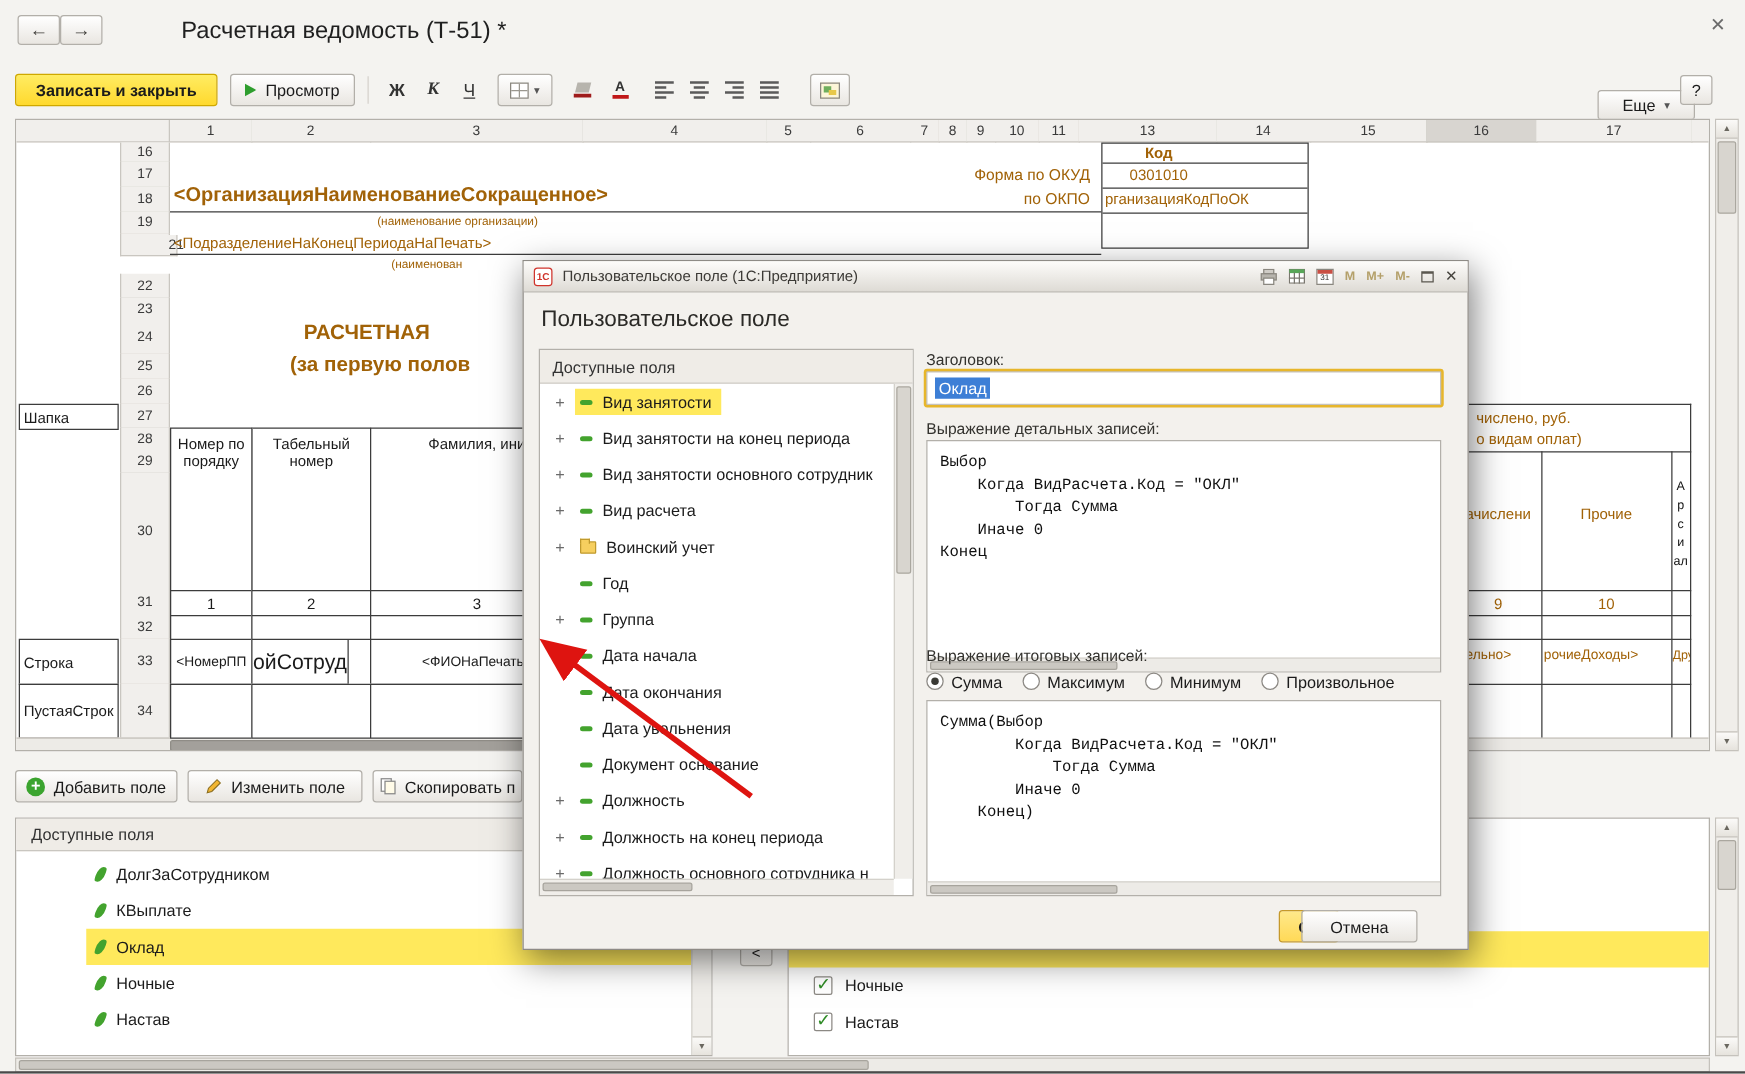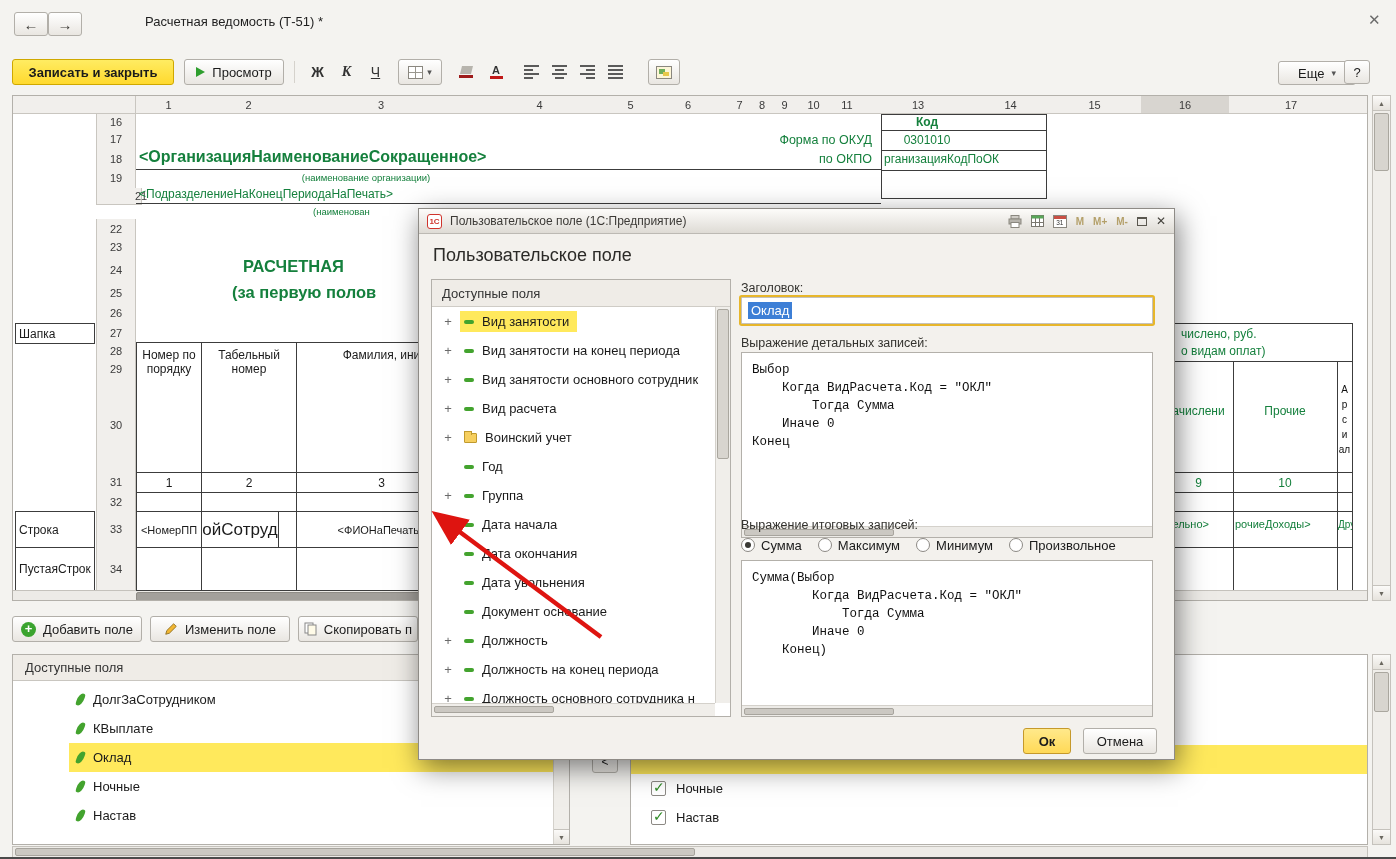--- a/index.html
+++ b/index.html
@@ -35,21 +35,21 @@
 #sheet{position:absolute;left:12px;top:95px;width:1356px;height:506px;background:#fff;border:1px solid #b3b0aa;overflow:hidden;z-index:1}
 .corner{position:absolute;left:0;top:0;width:123px;height:18px;background:#f1efec;border-right:1px solid #c9c6c0;border-bottom:1px solid #c9c6c0}
 .colhead{position:absolute;top:0;height:18px;background:#f1efec;border:solid #c9c6c0;border-width:0 1px 1px 0;font-size:11px;color:#3a3a3a;display:flex;align-items:center;justify-content:center}
 .colhead.sel{background:#d8d5d0}
 .colfill{position:absolute;left:1340px;top:0;width:14px;height:18px;background:#f1efec;border-bottom:1px solid #c9c6c0}
 .rowhead{position:absolute;left:83px;width:40px;background:#f1efec;border:solid #c9c6c0;border-width:0 1px 1px 1px;font-size:11px;color:#3a3a3a;display:flex;align-items:center;justify-content:center}
 .nameb{position:absolute;left:2px;width:80px;border:1px solid #3c3c3c;background:#fff;font-size:12px;display:flex;align-items:center;padding-left:3px;overflow:hidden;white-space:nowrap}
 .hl{position:absolute;height:1px;background:#3c3c3c}
 .vl{position:absolute;width:1px;background:#3c3c3c}
 .okudbox{position:absolute;left:868px;top:18px;width:166px;height:85px;border:1px solid #3c3c3c}
-.cell{position:absolute;display:flex;align-items:center;font-size:12px;white-space:nowrap;overflow:hidden;color:#15803d}
+.cell{position:absolute;display:flex;align-items:center;font-size:12px;white-space:nowrap;overflow:hidden;color:#a16207}
 .cell.mid{justify-content:center;text-align:center}
 .cell.right{justify-content:flex-end;padding-right:5px}
 .fcell{position:absolute;border:1px solid #3c3c3c;background:#fff;display:flex;justify-content:center;align-items:flex-start;padding-top:5px;font-size:12px;text-align:center;overflow:hidden}
 .fcell.mid{align-items:center;padding-top:0}
 .nletter{position:absolute;left:0;width:100%;text-align:center;font-size:10px;color:#101010}
 .sheet-hscroll{position:absolute;left:0;top:494px;width:1354px;height:12px;background:#edebe7;border-top:1px solid #c5c2bc}
 .hthumb{position:absolute;left:123px;top:1px;width:1005px;height:9px;background:#a3a09b;border:1px solid #8f8c86;border-radius:2px}
 
 .vscrollbar{position:absolute;width:19px;background:#f0eeea;border:1px solid #c5c2bc;z-index:2}
 .sbtn{position:absolute;left:0;right:0;height:15px;display:flex;align-items:center;justify-content:center;font-size:7px;color:#6a675f;background:linear-gradient(#fbfaf8,#e6e3dd);border-bottom:1px solid #c5c2bc}
@@ -115,21 +115,21 @@
 </style>
 </head>
 <body>
 
 <div class="btn" style="left:14px;top:12px;width:34px;height:24px">
     <span class="navarrow">←</span>
   </div>
 <div class="btn" style="left:48px;top:12px;width:34px;height:24px">
     <span class="navarrow">→</span>
   </div>
-<div class="abs" style="left:145px;top:14px;font-size:13px;color:#1f1f1f">Расчетная ведомость (Т-51) *</div>
+<div class="abs" style="left:145px;top:14px;font-size:19px;color:#1f1f1f">Расчетная ведомость (Т-51) *</div>
 <div class="abs" style="left:1368px;top:11px;font-size:15px;color:#6b6b6b">✕</div>
 
 <div class="btn btn-yellow" style="left:12px;top:59px;width:162px;height:26px">Записать и закрыть</div>
 <div class="btn" style="left:184px;top:59px;width:100px;height:26px">
     <span class="play"></span>
     <span>Просмотр</span>
   </div>
 <div class="vsep" style="left:294px;top:61px;height:22px"></div>
 <div class="tool" style="left:304px;top:59px;width:27px;height:26px;font-weight:700">Ж</div>
 <div class="tool" style="left:333px;top:59px;width:27px;height:26px;font-style:italic;font-family:'Liberation Serif',serif;font-weight:700">К</div>
@@ -178,21 +178,21 @@
     <span class="al just">
       <i></i>
       <i></i>
       <i></i>
       <i></i>
     </span>
   </div>
 <div class="btn" style="left:648px;top:59px;width:32px;height:26px">
     <span class="extraic"></span>
   </div>
-<div class="btn" style="left:1278px;top:61px;width:78px;height:24px">
+<div class="btn" style="left:1278px;top:72px;width:78px;height:24px">
     <span>Еще</span>
     <span class="ddarrow">▾</span>
   </div>
 <div class="btn" style="left:1344px;top:60px;width:26px;height:24px">?</div>
 
 <div id="sheet">
   <div class="corner"></div>
   <div>
       <div class="colhead" style="left: 123px; width: 66px;">1</div>
       <div class="colhead" style="left: 188px; width: 96px;">2</div>
@@ -580,21 +580,21 @@
         Когда ВидРасчета.Код = "ОКЛ"
             Тогда Сумма
         Иначе 0
     Конец)</pre>
     <div class="cb-hs">
         <div class="hthumb2" style="left:2px;width:150px"></div>
       </div>
   </div>
 
   <div class="btn okbtn" style="left:604px;top:519px;width:48px;height:26px">Ок</div>
-  <div class="btn" style="left:664px;top:519px;width:74px;height:26px">Отмена</div>
+  <div class="btn" style="left:622px;top:519px;width:93px;height:26px">Отмена</div>
 </div>
 
 <svg class="abs" style="left:0;top:0;z-index:30;pointer-events:none" width="1396" height="859">
   <defs>
       <marker id="ah" markerWidth="9" markerHeight="8" refX="6.5" refY="3.5" orient="auto">
         <path d="M0 0L8 3.5L0 7Z" fill="#de1410"></path>
       </marker>
     </defs>
   <line x1="601" y1="637" x2="437" y2="515" stroke="#de1410" stroke-width="4.5" marker-end="url(#ah)"></line>
 </svg>

